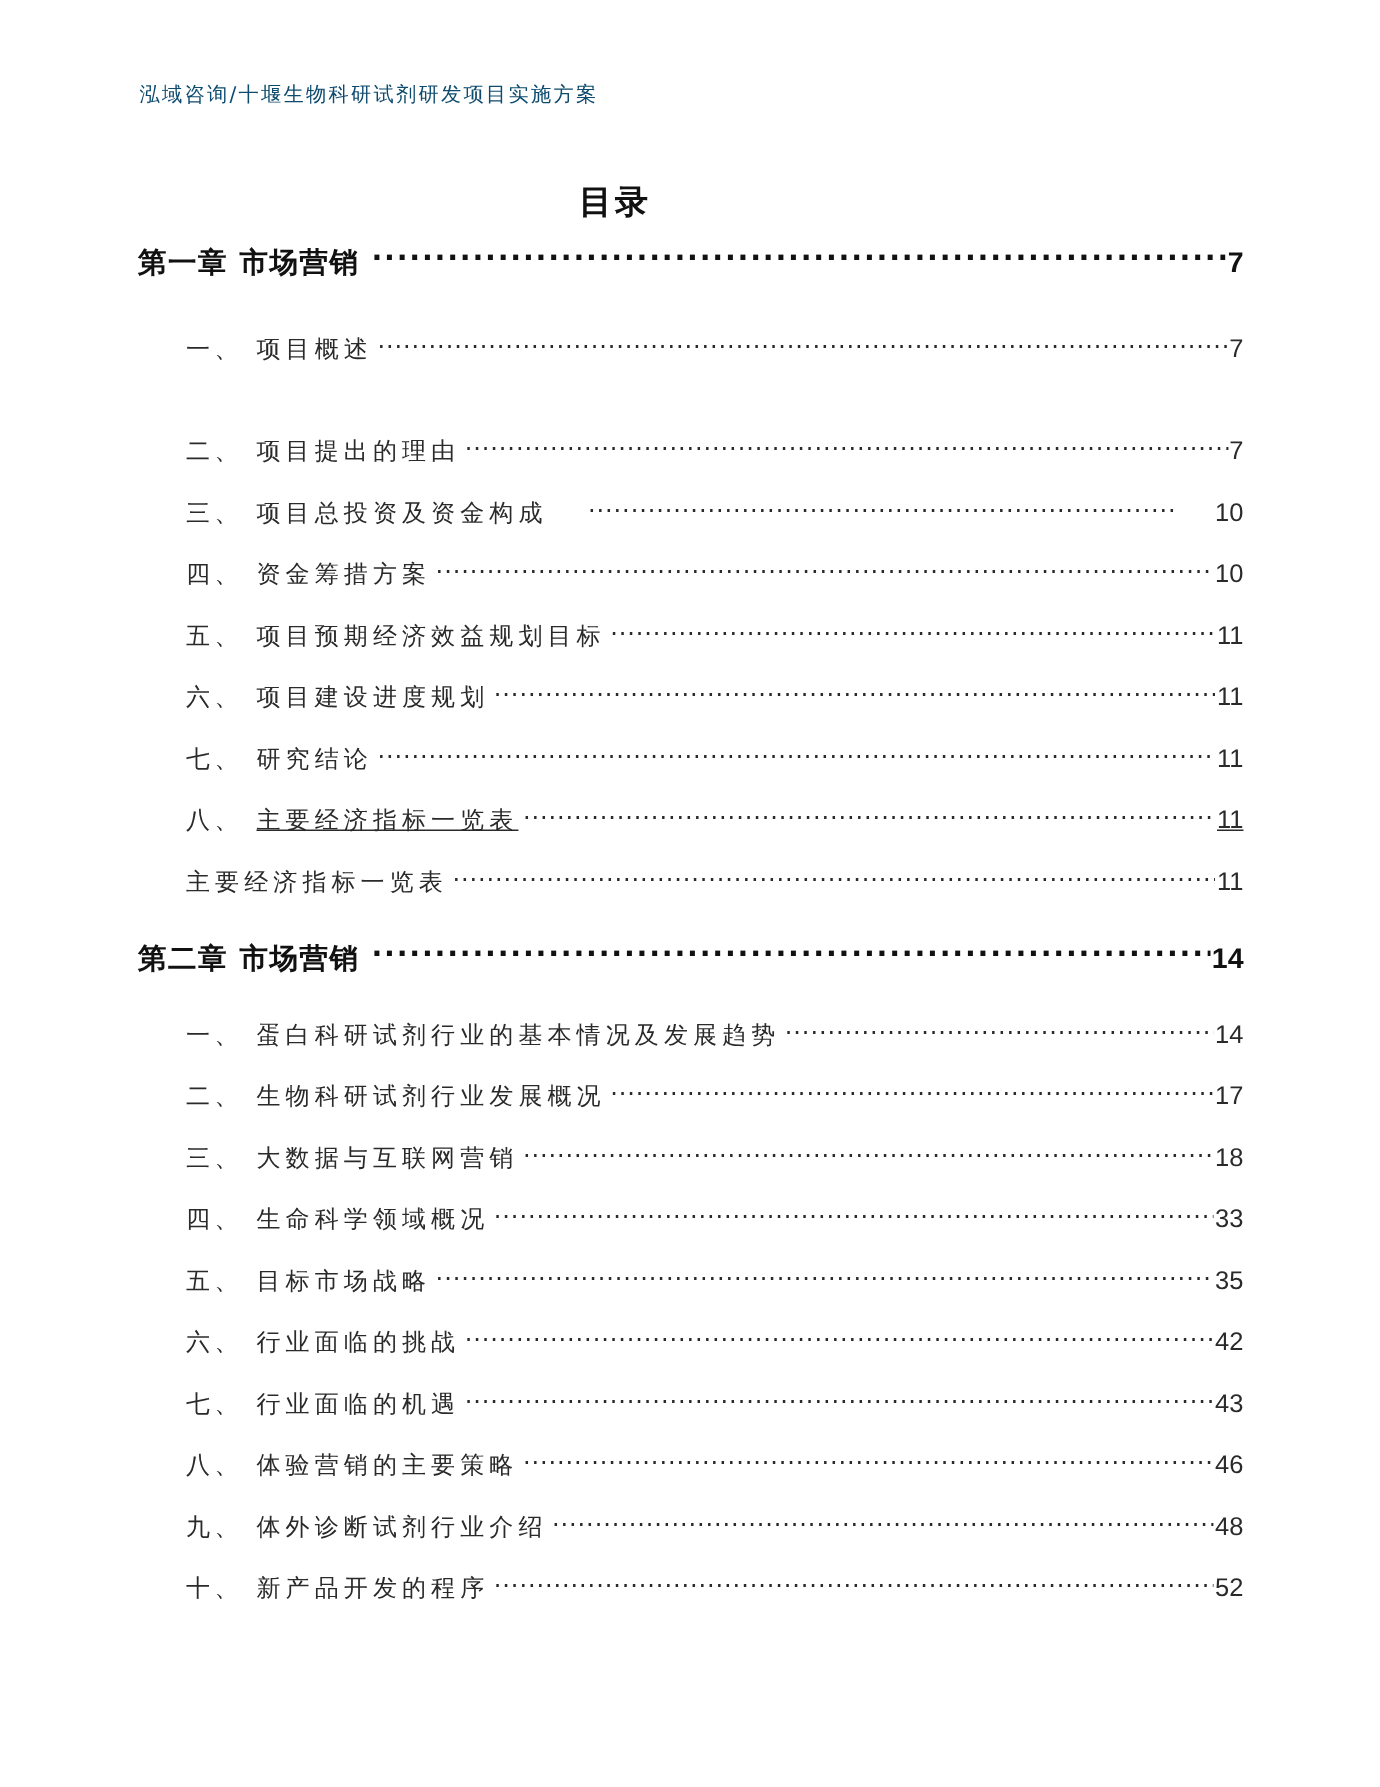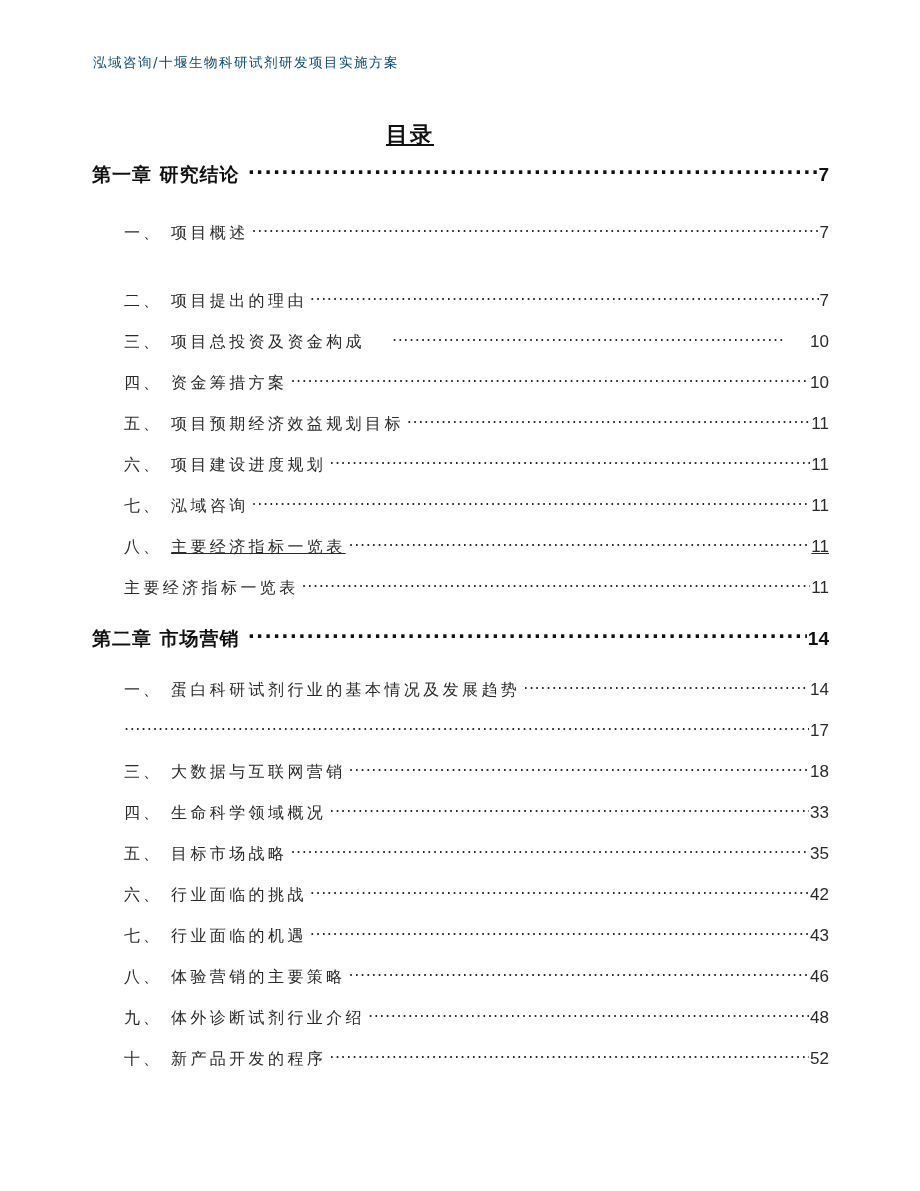--- a/index.html
+++ b/index.html
@@ -26,21 +26,20 @@
     .toc-title {
       position: absolute;
       left: 0;
       width: 820px;
       top: 120px;
       text-align: center;
       font-size: 22px;
       font-weight: bold;
       color: #111111;
       letter-spacing: 2px;
-      text-decoration: underline;
     }
     .toc {
       position: absolute;
       left: 0;
       top: 0;
       width: 920px;
     }
     .entry {
       position: absolute;
       display: flex;
@@ -109,21 +108,21 @@
 </head>
 <body>
 
 <div class="header">泓域咨询/十堰生物科研试剂研发项目实施方案</div>
 
 <div class="toc-title">目录</div>
 
 <div class="toc">
 
   <div class="entry chapter" style="top:158px;">
-    <span class="label">第一章 研究结论</span>
+    <span class="label">第一章 市场营销</span>
     <span class="leader"></span>
     <span class="page">7</span>
   </div>
 
   <div class="entry section" style="top:219px;">
     <span class="label"><span class="num">一、</span><span>项目概述</span></span>
     <span class="leader"></span>
     <span class="page">7</span>
   </div>
 
@@ -151,21 +150,21 @@
     <span class="page">11</span>
   </div>
 
   <div class="entry section" style="top:451px;">
     <span class="label"><span class="num">六、</span><span>项目建设进度规划</span></span>
     <span class="leader"></span>
     <span class="page">11</span>
   </div>
 
   <div class="entry section" style="top:492px;">
-    <span class="label"><span class="num">七、</span><span>泓域咨询</span></span>
+    <span class="label"><span class="num">七、</span><span>研究结论</span></span>
     <span class="leader"></span>
     <span class="page">11</span>
   </div>
 
   <div class="entry section" style="top:533px;text-decoration:underline;">
     <span class="label"><span class="num">八、</span><span>主要经济指标一览表</span></span>
     <span class="leader"></span>
     <span class="page">11</span>
   </div>
 
@@ -181,20 +180,21 @@
     <span class="page">14</span>
   </div>
 
   <div class="entry section" style="top:676px;">
     <span class="label"><span class="num">一、</span><span>蛋白科研试剂行业的基本情况及发展趋势</span></span>
     <span class="leader"></span>
     <span class="page">14</span>
   </div>
 
   <div class="entry section" style="top:717px;">
+    <span class="label"><span class="num">二、</span><span>生物科研试剂行业发展概况</span></span>
     <span class="leader"></span>
     <span class="page">17</span>
   </div>
 
   <div class="entry section" style="top:758px;">
     <span class="label"><span class="num">三、</span><span>大数据与互联网营销</span></span>
     <span class="leader"></span>
     <span class="page">18</span>
   </div>
 

